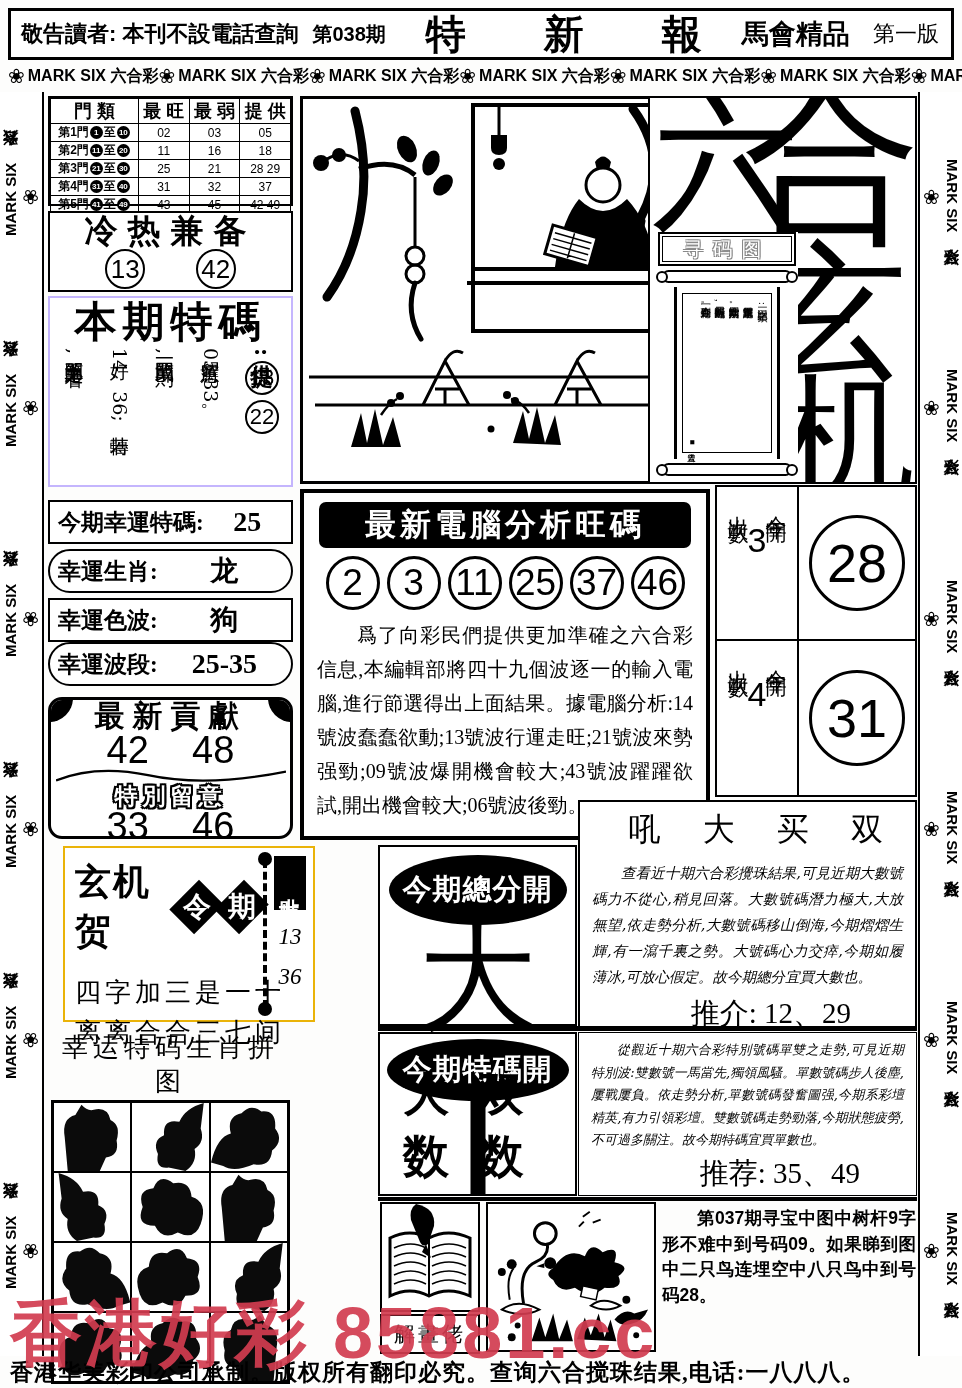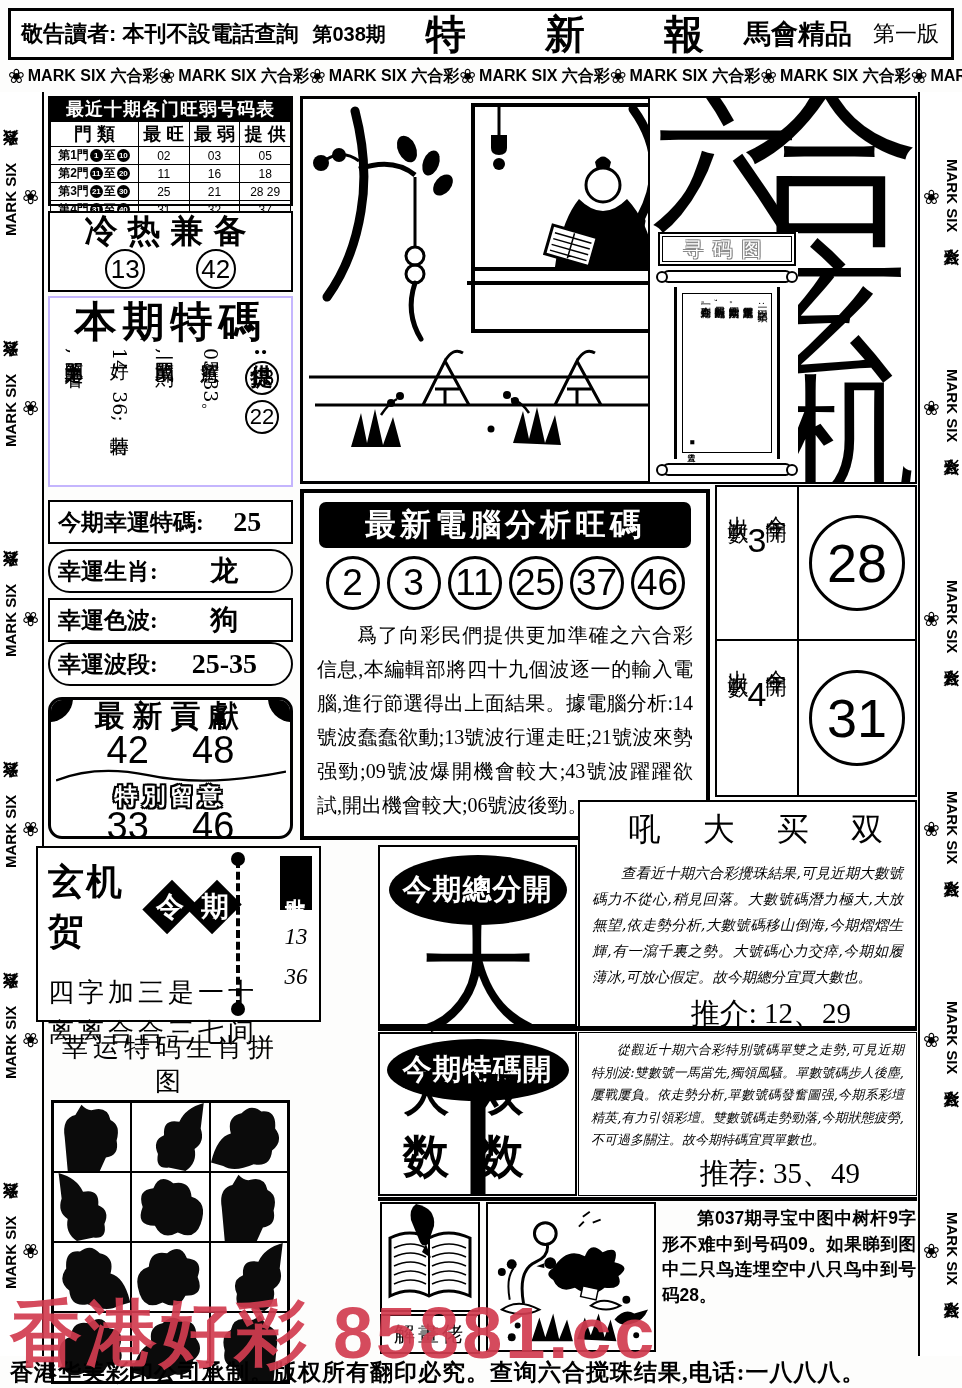--- a/index.html
+++ b/index.html
@@ -5,21 +5,21 @@
   * { margin:0; padding:0; box-sizing:border-box; }
   html,body { background:#e8e8e8; }
   body { font-family:"Liberation Sans","DejaVu Sans",sans-serif; color:#000; }
   .page { position:relative; width:962px; height:1388px; background:#fdfdfc; margin:0 auto; overflow:hidden; }
   .abs { position:absolute; }
 
   
   .header-box { left:8px; top:8px; width:946px; height:52px; border:3px solid #000; display:flex; align-items:center; background:#fff; }
   .hd-notice { font-size:22px; font-weight:bold; margin-left:10px; white-space:nowrap; }
   .hd-issue { font-size:20px; font-weight:bold; margin-left:14px; }
-  .hd-title { font-size:40px; font-weight:bold; letter-spacing:34px; margin-left:40px; font-family:Liberation Sans, sans-serif; white-space:nowrap; }
+  .hd-title { font-size:40px; font-weight:bold; letter-spacing:34px; margin-left:40px; font-family:Liberation Serif, serif; white-space:nowrap; }
   .hd-sub { font-size:27px; font-weight:bold; font-family:"Liberation Serif",serif; margin-left:6px; white-space:nowrap; }
   .hd-ed { font-size:22px; margin-left:auto; margin-right:12px; font-family:"Liberation Serif",serif; white-space:nowrap; }
 
   .brand-row { left:8px; top:62px; width:946px; height:28px; display:flex; justify-content:space-between; align-items:center; }
   .brand-item { display:flex; align-items:center; gap:3px; font-weight:bold; font-size:16px; white-space:nowrap; }
   .flower { font-size:20px; line-height:1; }
 
   
   .rail { top:92px; width:44px; height:1264px; overflow:hidden; background:#fff; }
   .rail-left { left:0; border-right:2px solid #000; }
@@ -64,21 +64,21 @@
   .contrib { left:48px; top:697px; width:245px; height:142px; border:3px solid #000; border-radius:14px; background:#fff; text-align:center; overflow:hidden; }
   .contrib::before { content:""; position:absolute; left:-2px; top:-2px; width:24px; height:24px; background:#000; border-bottom-right-radius:100%; }
   .contrib::after { content:""; position:absolute; right:-2px; top:-2px; width:24px; height:24px; background:#000; border-bottom-left-radius:100%; }
   .ct-title { font-size:30px; font-weight:bold; font-family:"DejaVu Serif",serif; letter-spacing:8px; line-height:32px; }
   .ct-nums { display:flex; justify-content:space-around; padding:0 34px; font-size:38px; font-family:"Liberation Sans",sans-serif; line-height:36px; }
   .wave { display:block; width:230px; height:16px; margin:0 auto; }
   .ct-note { font-size:23px; font-weight:bold; letter-spacing:5px; color:#fff; line-height:24px;
     text-shadow:-2px -2px 0 #000,2px -2px 0 #000,-2px 2px 0 #000,2px 2px 0 #000,0 -2px 0 #000,0 2px 0 #000,-2px 0 0 #000,2px 0 0 #000; }
 
   
-  .xuanji { left:36px; top:846px; width:285px; height:176px; border:2px solid #000000; background:#fff; }
+  .xuanji { left:63px; top:846px; width:252px; height:176px; border:2px solid #eab308; background:#fff; }
   .xj-main { position:absolute; left:0; top:0; width:196px; height:100%; }
   .xj-titlerow { display:flex; align-items:center; padding:10px 0 0 10px; gap:6px; }
   .xj-title { font-size:36px; font-weight:bold; font-family:"DejaVu Serif",serif; letter-spacing:2px; }
   .dia { width:42px; height:42px; background:#000; transform:rotate(45deg); display:flex; align-items:center; justify-content:center; margin:0 2px; }
   .dia>span { transform:rotate(-45deg); color:#fff; font-size:28px; font-weight:bold; font-family:"DejaVu Serif",serif; }
   .xj-lines { margin-top:16px; padding-left:10px; font-size:26px; font-family:"DejaVu Serif",serif; line-height:40px; letter-spacing:4px; white-space:nowrap; }
   .xj-dash { position:absolute; left:198px; top:12px; bottom:12px; width:0; border-left:4px dashed #000; }
   .xj-dash::before,.xj-dash::after { content:""; position:absolute; left:-9px; width:14px; height:14px; border-radius:50%; background:#000; }
   .xj-dash::before { top:-8px; } .xj-dash::after { bottom:-8px; }
   .tipzone { position:absolute; right:2px; top:8px; width:42px; text-align:center; }
@@ -280,21 +280,20 @@
           <span class="flower">❀</span>
         </span>
       <span class="rail-group">
           <span>MARK SIX 六合彩</span>
           <span class="flower">❀</span>
         </span>
     </div>
   </div>
 
   <div class="abs hotcold">
-    <div class="hc-title">最近十期各门旺弱号码表</div>
     <table class="hc-table">
       <tbody>
           <tr>
         <th class="gcol">門 類</th>
         <th>最 旺</th>
         <th>最 弱</th>
         <th>提 供</th>
       </tr>
       <tr>
         <td class="gate-cell"><span>第1門</span><span class="cn">1</span><span>至</span><span class="cn">10</span></td>

